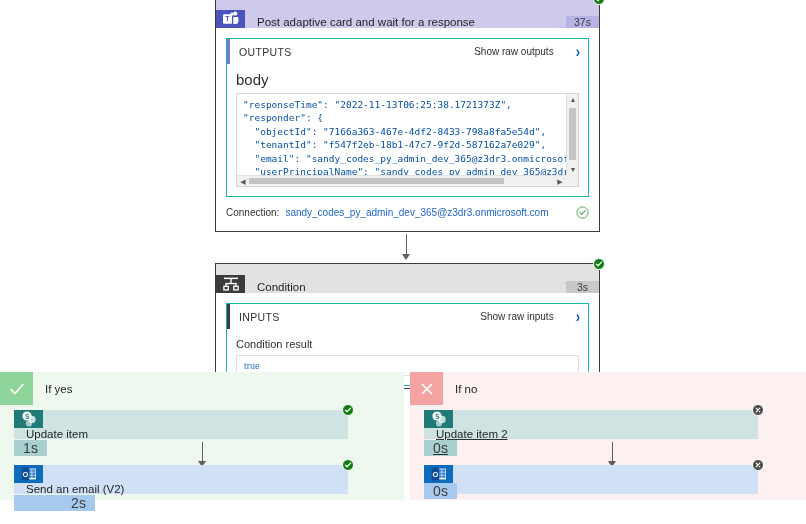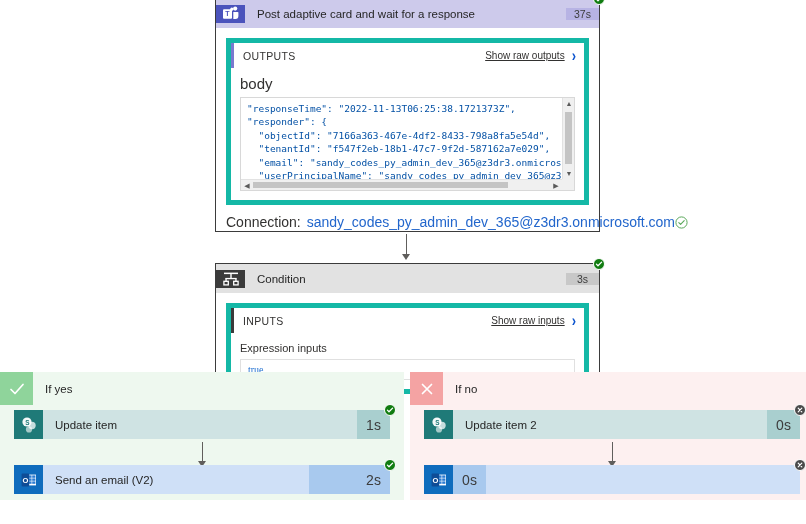--- a/index.html
+++ b/index.html
@@ -19,21 +19,21 @@
 
   
   .card {
     position: absolute;
     background: #ffffff;
     border: 1px solid #3b3b3b;
     box-sizing: border-box;
   }
   .card-header {
     display: flex;
-    align-items: center;
+    align-items: flex-end;
     height: 29px;
     position: relative;
   }
   .card-icon {
     width: 29px;
     min-width: 29px;
     display: flex;
     align-items: center;
     justify-content: center;
   }
@@ -82,21 +82,21 @@
     height: 233px;
     border-top: none;
   }
   #teams-card .card-header { background: #cdcaeb; }
   #teams-card .card-icon  { background: #4b53bc; }
   #teams-card .card-duration { background: #b7b3e4; }
 
   
   .panel {
     margin: 10px 10px 0 10px;
-    border: 5px solid #14b8a6;
+    border: 1px solid #14b8a6;
     background: #ffffff;
     box-sizing: border-box;
   }
   .panel-bar {
     display: flex;
     align-items: center;
     height: 25px;
     border-left: 3px solid #7a79cf;
     padding: 0 8px 0 9px;
     box-sizing: border-box;
@@ -104,22 +104,21 @@
   .panel-bar.inputs { border-left-color: #3a3a3a; }
   .panel-label {
     flex: 1;
     font-size: 10.5px;
     letter-spacing: .35px;
     color: #323130;
   }
   .panel-link {
     font-size: 10px;
     color: #323130;
-    margin-right: 7px;
-    text-decoration: underline;
+    margin-right: 22px;
   }
   .chev {
     color: #0b53ce;
     font-size: 13px;
     line-height: 1;
     font-weight: bold;
     transform: scaleY(1.25);
   }
 
   .panel-body { padding: 7px 9px 9px 9px; }
@@ -194,21 +193,21 @@
     width: 12px; height: 11px;
     display: flex; align-items: center; justify-content: center;
     font-size: 7px; color: #5a5a5a; line-height: 1;
   }
 
   
   .conn-row {
     display: flex;
     align-items: center;
     margin: 9px 10px 0 10px;
-    font-size: 14px;
+    font-size: 10px;
     color: #323130;
   }
   .conn-label { margin-right: 6px; }
   .conn-value { color: #2266cc; }
   .conn-check {
     margin-left: auto;
     width: 13px; height: 13px;
   }
 
   
@@ -278,24 +277,25 @@
   .flag-no  { background: #f4a3a3; }
   .branch-name {
     padding-left: 12px;
     font-size: 11.5px;
     color: #262626;
   }
 
   .action {
     position: absolute;
     left: 14px;
-    width: 376px;
+    width: 334px;
     height: 29px;
     display: flex;
     align-items: stretch;
+    flex-direction: column;
   }
   .action-icon {
     width: 29px; min-width: 29px;
     display: flex; align-items: center; justify-content: center;
   }
   .action-title {
     flex: 1;
     display: flex; align-items: center;
     padding-left: 12px;
     font-size: 11.5px;
@@ -309,21 +309,21 @@
   }
 
   .sp-row  { background: #cfe3e3; }
   .sp-row .action-icon { background: #1f7a78; }
   .sp-row .action-duration { background: #a9cfcf; }
 
   .ol-row  { background: #cfe0f7; }
   .ol-row .action-icon { background: #0f6cbd; }
   .ol-row .action-duration { background: #a8c9ee; padding-left: 48px; }
 
-  .sp-row-skip { background: #cfe3e3; }
+  .sp-row-skip { background: #cfe3e3; text-decoration: underline; }
   .ol-row-skip { background: #cfe0f7; }
 </style>
 </head>
 <body>
 
 <div class="card" id="teams-card">
 
   <div class="card-header">
     <div class="badge badge-success">
       <svg width="8" height="8" viewBox="0 0 8 8">
@@ -417,21 +417,21 @@
     <div class="card-duration">3s</div>
   </div>
 
   <div class="panel">
     <div class="panel-bar inputs">
       <div class="panel-label">INPUTS</div>
       <div class="panel-link">Show raw inputs</div>
       <div class="chev">›</div>
     </div>
     <div class="panel-body">
-      <div class="expr-label">Expression inputs</div>
+      <div class="expr-label">Condition result</div>
       <div class="expr-value">true</div>
     </div>
   </div>
 </div>
 
 <div class="branch" id="branch-yes">
   <div class="branch-head">
     <div class="branch-flag flag-yes">
       <svg width="20" height="20" viewBox="0 0 20 20">
           <path d="M4 10.5 L8 14.5 L16 5.5" stroke="#ffffff" stroke-width="1.7" fill="none" stroke-linecap="round" stroke-linejoin="round"></path>

